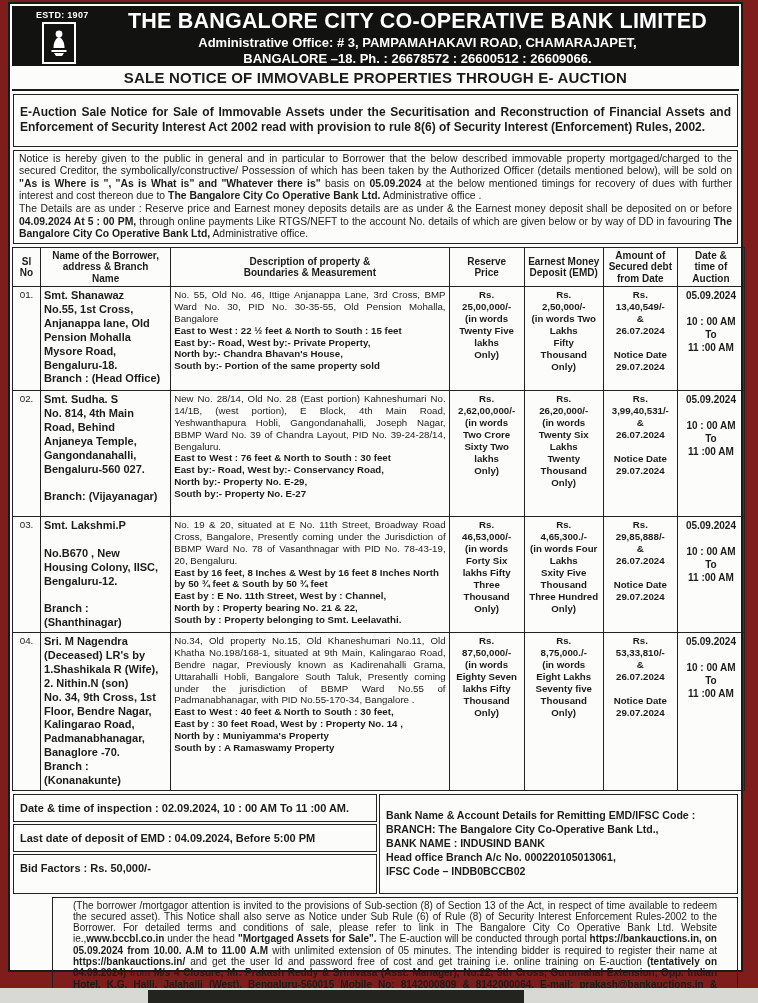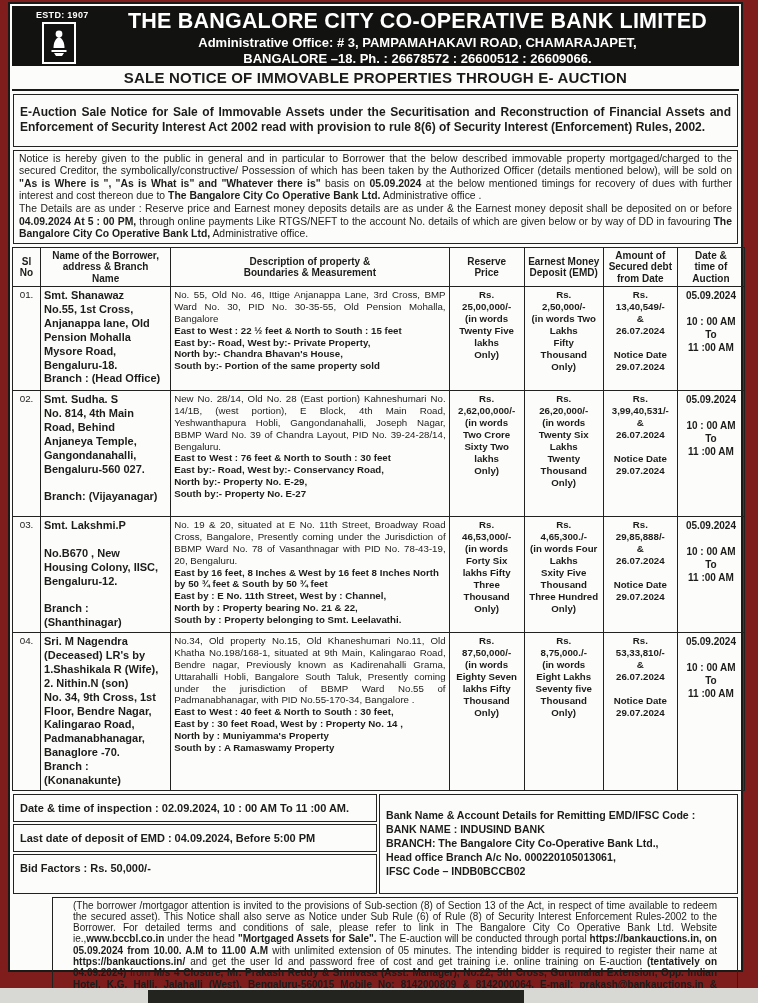--- a/index.html
+++ b/index.html
@@ -305,22 +305,22 @@
     </table>
 
     <div class="insp-wrap">
       <div class="insp-left">
         <div class="insp-row">Date &amp; time of inspection :  02.09.2024, 10 : 00 AM To 11 :00 AM.</div>
         <div class="insp-row">Last date of deposit of EMD : 04.09.2024, Before 5:00 PM</div>
         <div class="insp-row">Bid Factors : Rs. 50,000/-</div>
       </div>
       <div class="bank-box">
         <div>Bank  Name &amp; Account Details for Remitting EMD/IFSC Code :</div>
+        <div>BRANCH: The Bangalore City Co-Operative Bank Ltd.,</div>
         <div>BANK NAME :  INDUSIND BANK</div>
-        <div>BRANCH: The Bangalore City Co-Operative Bank Ltd.,</div>
         <div>Head office Branch A/c No.  000220105013061,</div>
         <div>IFSC Code – INDB0BCCB02</div>
       </div>
     </div>
 
     <div class="box terms-box"><span>(The borrower /mortgagor attention is invited to the provisions of Sub-section (8) of Section 13 of the Act, in respect of time available to redeem the secured asset). This Notice shall also serve as Notice under Sub Rule (6) of Rule (8) of Security Interest Enforcement Rules-2002 to the  Borrower. For detailed terms and conditions of sale, please refer to link in The Bangalore City Co Operative Bank Ltd.  Website ie.,</span><b>www.bccbl.co.in</b><span> under the head </span><b>"Mortgaged Assets for Sale".</b><span> The E-auction will be conducted through portal </span><b>https://bankauctions.in, on 05.09.2024 from 10.00. A.M to 11.00 A.M</b><span> with unlimited extension of 05 minutes. The intending bidder is required to register their name at </span><b>https://bankauctions.in/</b><span> and get the user Id and password free of cost and get training i.e. online training on E-auction </span><b>(tentatively on  04.09.2024)</b><span> from </span><b>M/s 4 Closure, Mr. Prakash Reddy &amp; Srinivasa (Asst. Manager), No.22, 5th Cross, Gurumahal Extension, Opp. Indian Hotel, K.G. Halli, Jalahalli (West), Bengaluru-560015 Mobile No: 8142000809 &amp; 8142000064, E-mail: prakash@bankauctions.in &amp; srinivas@bankauctions.in For More details contact bccbrec2021@gmail.com  Mobile Number : 080-26600512, 26609066</b></div>
 
     <div class="box footer-box">
       <div class="footer-left">
         <div>Date: 31.07.2024</div>

